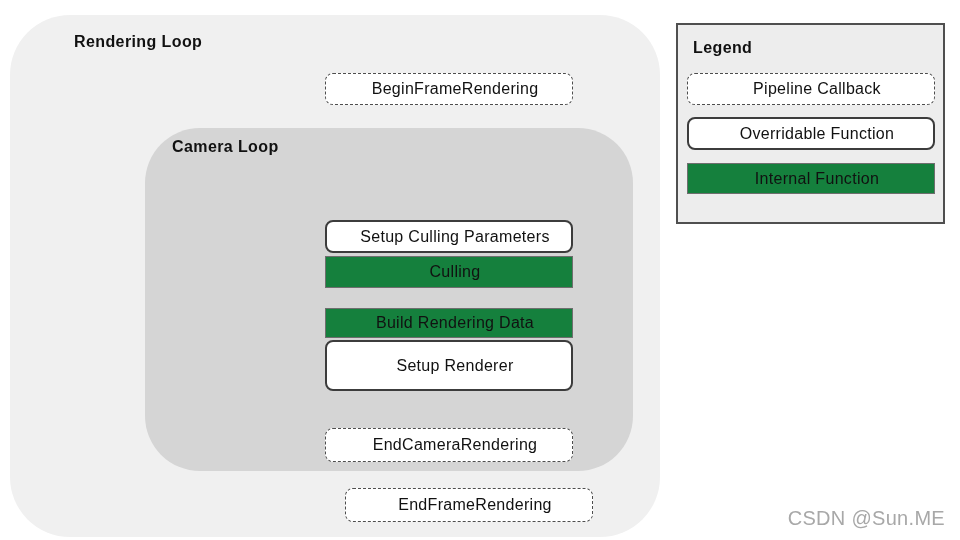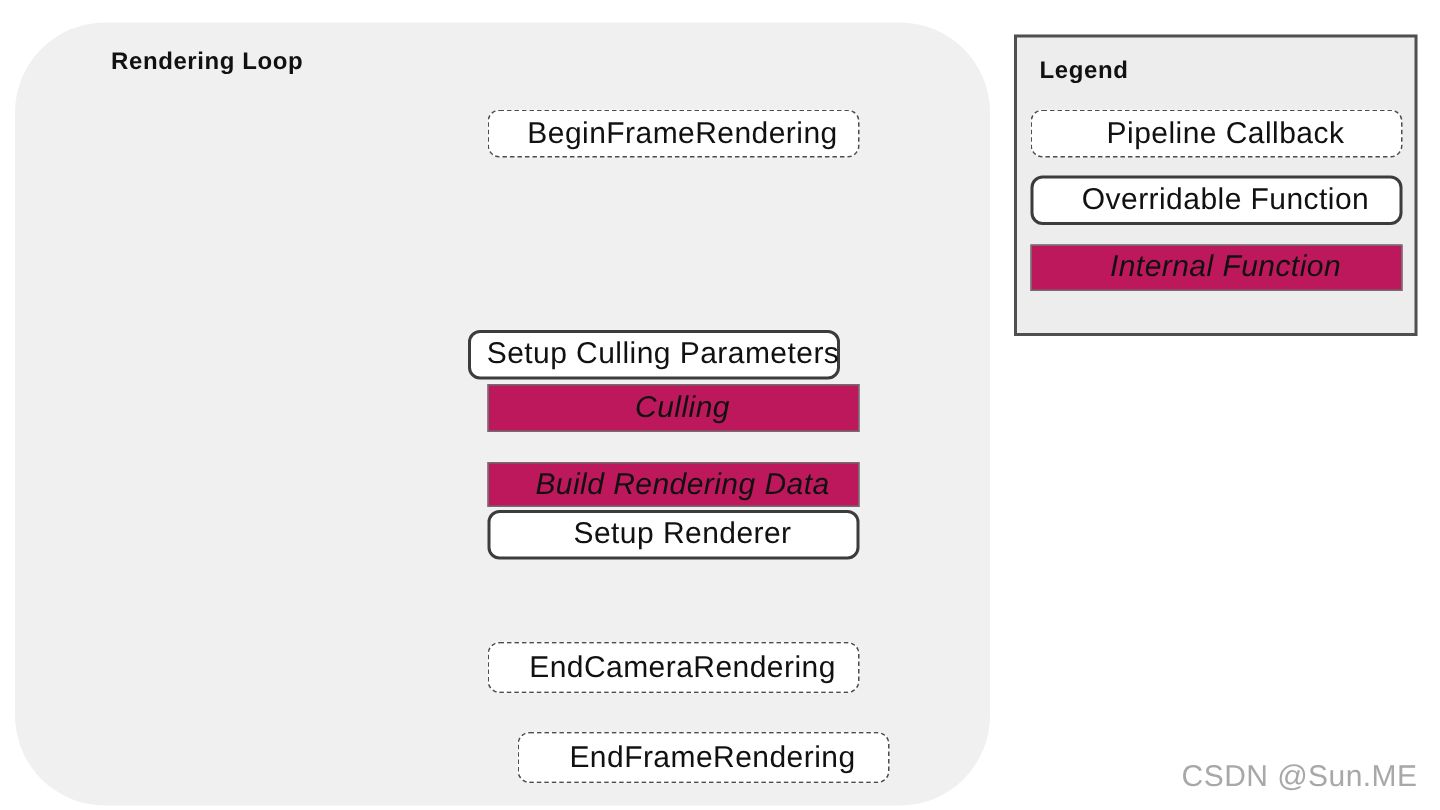--- a/index.html
+++ b/index.html
@@ -24,42 +24,41 @@
     color: #111111;
     white-space: nowrap;
   }
   .box {
     position: absolute;
     width: 248px;
     box-sizing: border-box;
     display: flex;
     align-items: center;
     justify-content: center;
-    font-size: 20px;
+    font-size: 16px;
     letter-spacing: 0.3px;
     color: #111111;
     white-space: nowrap;
     text-align: center;
     padding-left: 12px;
   }
   .box.callback {
     background: #ffffff;
     border: 1px dashed #4d4d4d;
     border-radius: 8px;
   }
   .box.overridable {
     background: #ffffff;
     border: 2px solid #3c3c3c;
     border-radius: 8px;
   }
   .box.internal {
-    background: #be185d;
+    background: #15803d;
     border: 1.5px solid #6e6e6e;
     border-radius: 0;
-    font-style: italic;
   }
   #rendering-loop {
     position: absolute;
     left: 10px;
     top: 15px;
     width: 650px;
     height: 522px;
     background: #f0f0f0;
     border-radius: 60px;
   }
@@ -98,29 +97,32 @@
 <body>
 
 <div id="canvas">
 
   <div id="rendering-loop">
     <div class="loop-title" style="left:64px; top:19px;">Rendering Loop</div>
   </div>
 
   <div class="box callback" style="left:325px; top:73px; height:32px;">BeginFrameRendering</div>
 
+  <div id="camera-loop">
+    <div class="loop-title" style="left:27px; top:11px;">Camera Loop</div>
+  </div>
 
 
-  <div class="box overridable" style="left:312px; top:220px; height:33px;">Setup Culling Parameters</div>
+  <div class="box overridable" style="left:325px; top:220px; height:33px;">Setup Culling Parameters</div>
 
   <div class="box internal" style="left:325px; top:256px; height:32px;">Culling</div>
 
   <div class="box internal" style="left:325px; top:308px; height:30px;">Build Rendering Data</div>
 
-  <div class="box overridable" style="left:325px; top:340px; height:33px;">Setup Renderer</div>
+  <div class="box overridable" style="left:325px; top:340px; height:51px;">Setup Renderer</div>
 
 
   <div class="box callback" style="left:325px; top:428px; height:34px;">EndCameraRendering</div>
 
   <div class="box callback" style="left:325px; top:488px; height:34px;margin-left:20px;">EndFrameRendering</div>
 
   <div id="legend">
     <div class="loop-title" style="left:15px; top:15px;">Legend</div>
 
     <div class="box callback" style="left:9px; top:48px; height:32px;">Pipeline Callback</div>

